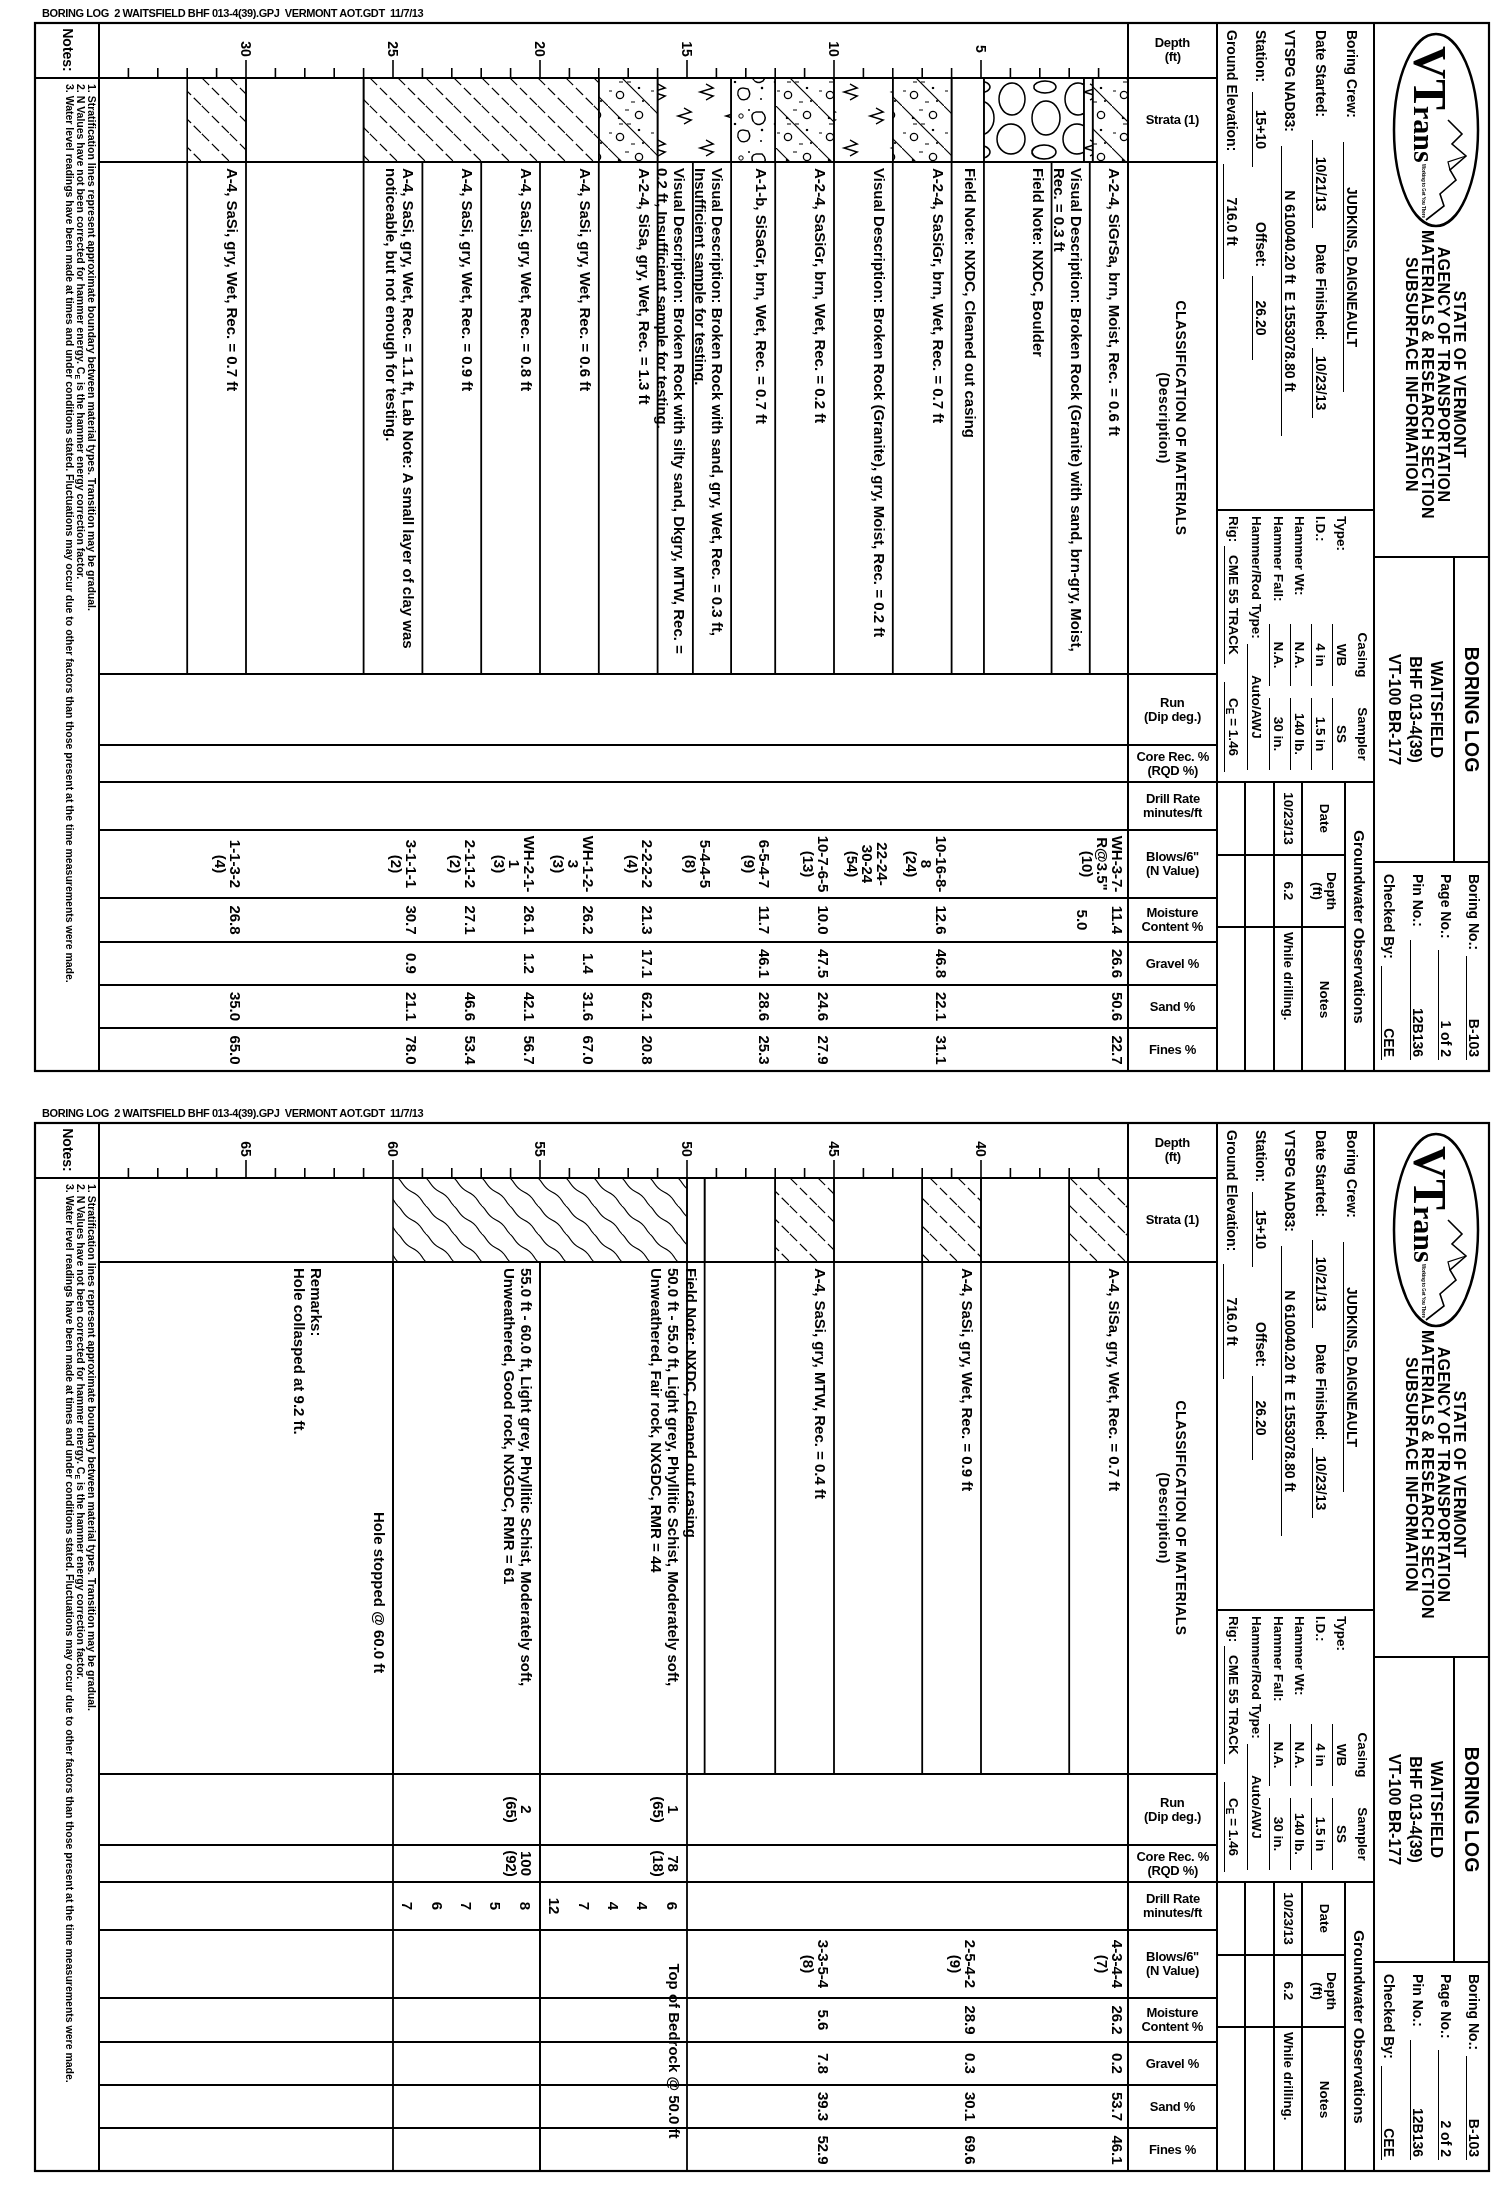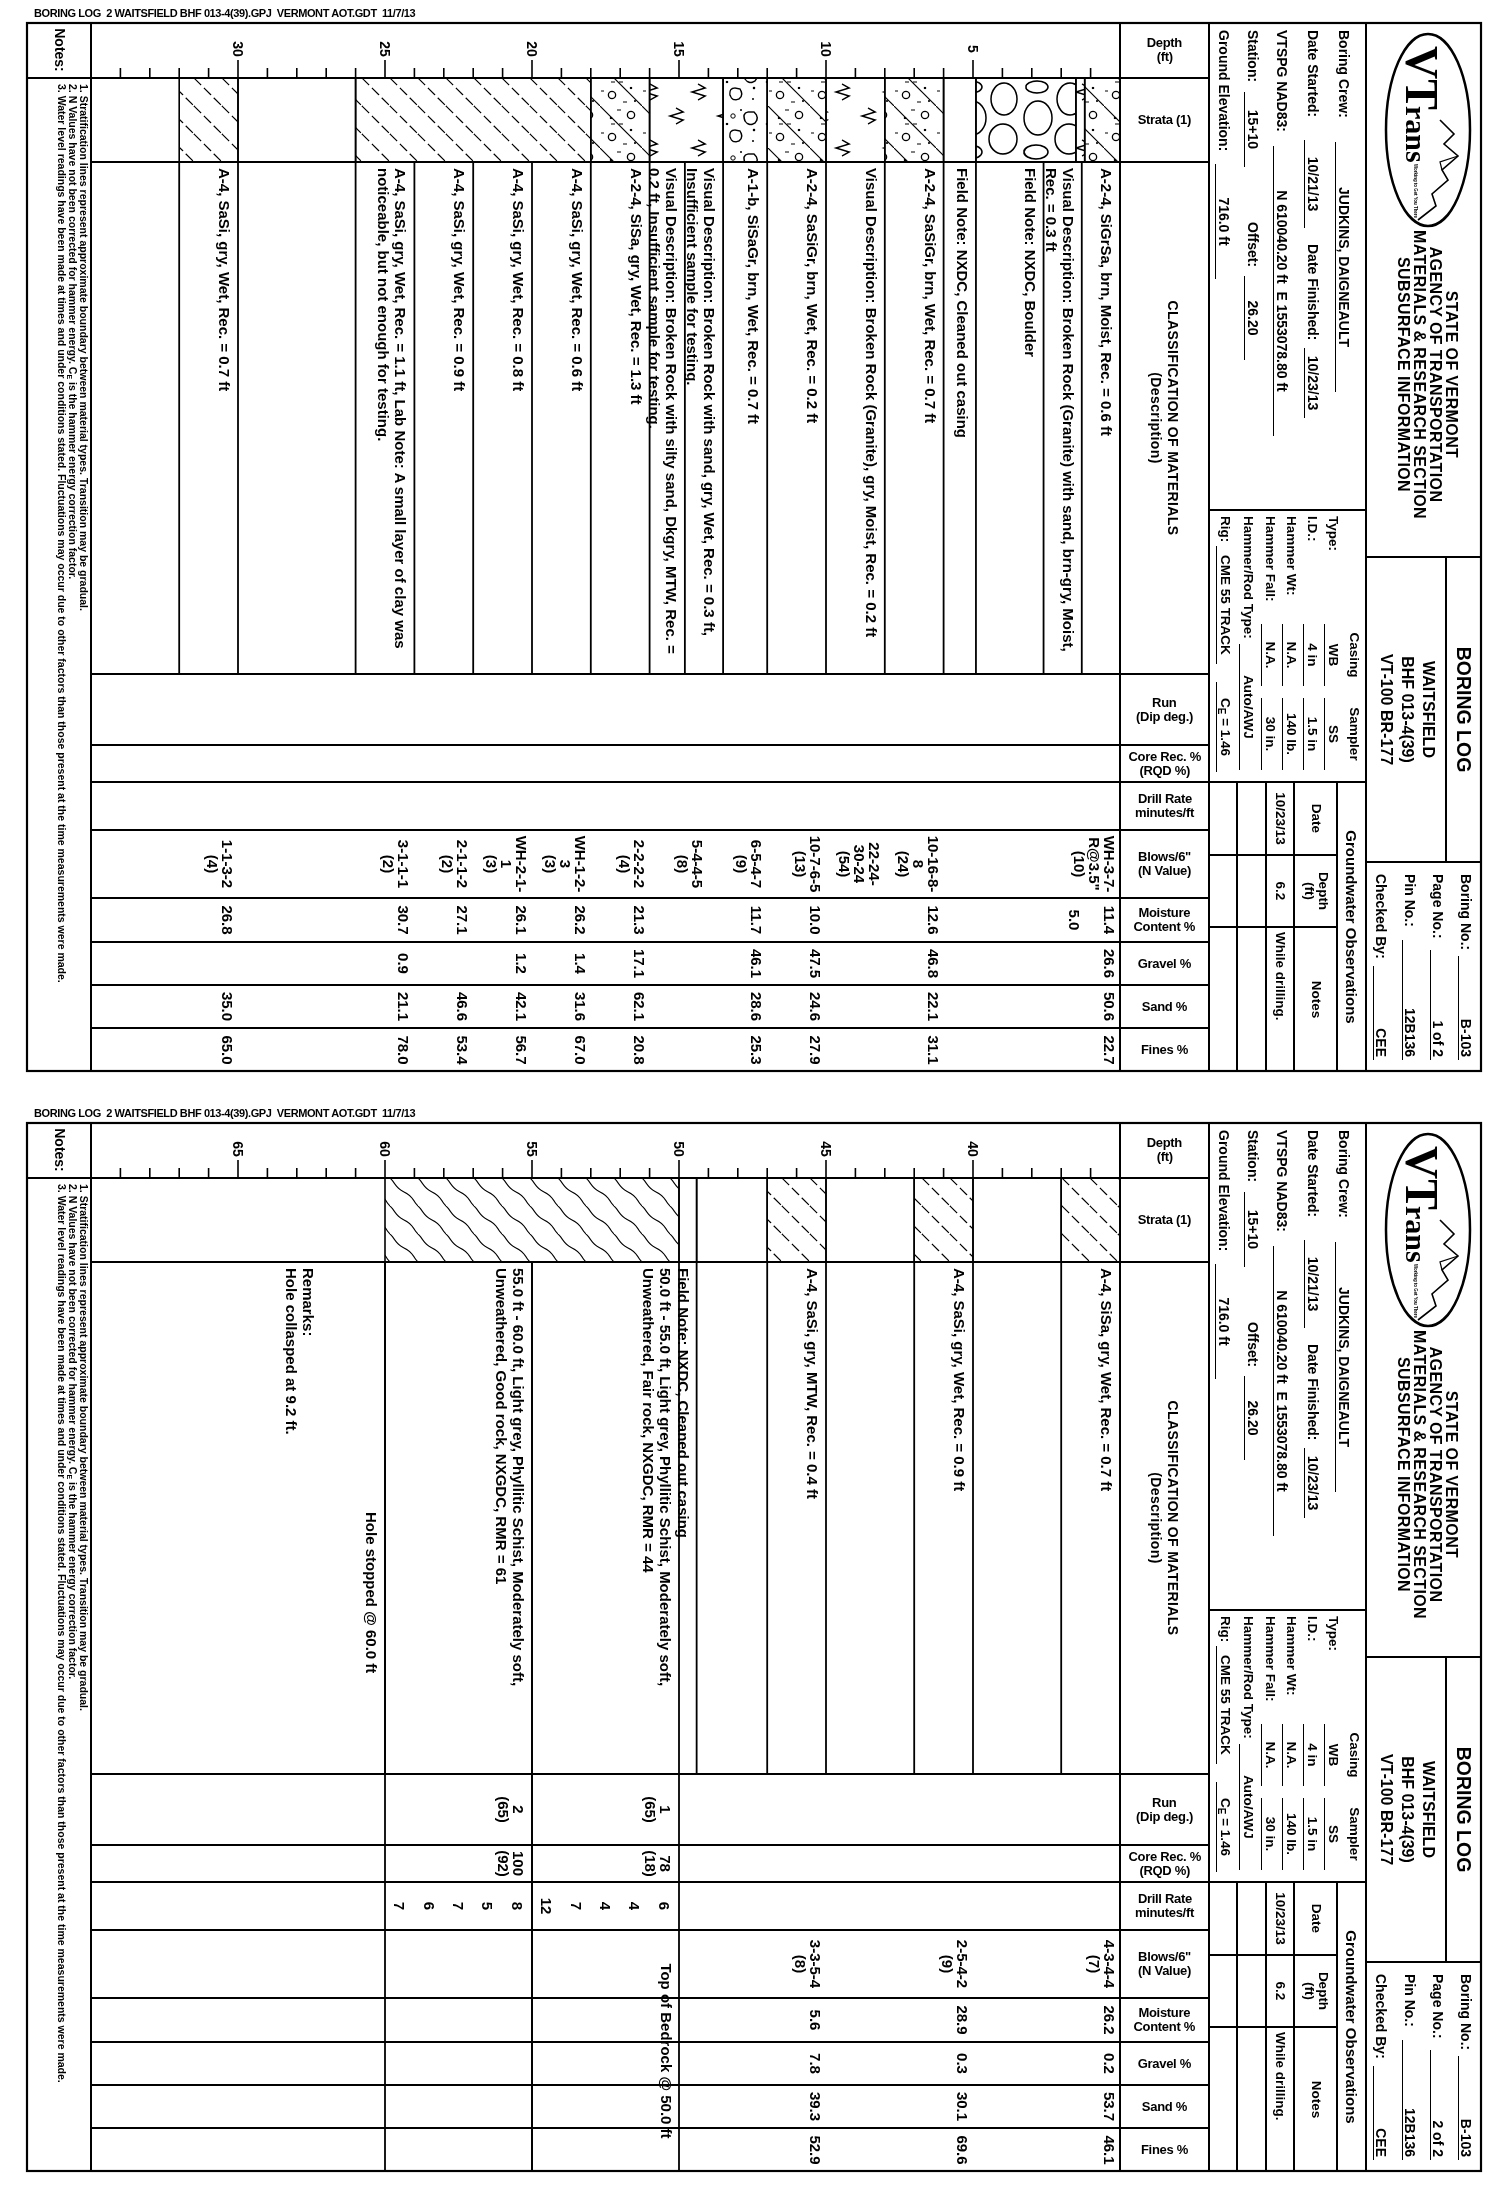--- a/index.html
+++ b/index.html
@@ -1,17 +1,17 @@
 <!DOCTYPE html>
 <html><head>
 <meta charset="utf-8">
 <style>
 html,body{margin:0;padding:0;background:#ffffff;}
 body{width:1508px;height:2200px;position:relative;overflow:hidden;color:#000;font-family:"Liberation Sans",sans-serif;}
-#page{position:absolute;left:4px;top:0;width:1230px;height:2200px;background:#fff;border-radius:13px;}
+#page{position:absolute;left:12px;top:0;width:1230px;height:2200px;background:#fff;border-radius:13px;}
 .file-line{position:absolute;left:30px;font:bold 11px/12px "Liberation Sans",sans-serif;letter-spacing:-0.4px;white-space:pre;}
 .sheet{position:absolute;left:22px;width:1050px;height:1456px;transform-origin:0 0;transform:translateX(1456px) rotate(90deg);background:#fff;}
 .sheet-svg{position:absolute;left:0;top:0;overflow:visible;}
 .logo{position:absolute;left:8px;top:8px;overflow:visible;}
 .agency{position:absolute;left:200px;width:305px;text-align:center;font:bold 16px/16px "Liberation Sans",sans-serif;letter-spacing:0.4px;white-space:nowrap;}
 .title-main{position:absolute;left:535px;width:305px;top:7px;text-align:center;font:bold 19.5px/22px "Liberation Sans",sans-serif;white-space:nowrap;}
 .title-sub{position:absolute;left:535px;width:305px;text-align:center;font:bold 16px/18px "Liberation Sans",sans-serif;white-space:nowrap;}
 .lbl{position:absolute;white-space:nowrap;font:bold 14px/16px "Liberation Sans",sans-serif;}
 .fld{position:absolute;white-space:pre;font:bold 14px/16px "Liberation Sans",sans-serif;border-bottom:1.6px solid #000;text-align:center;height:16px;}
 .fld.right{text-align:right;padding-right:3px;box-sizing:border-box;}

